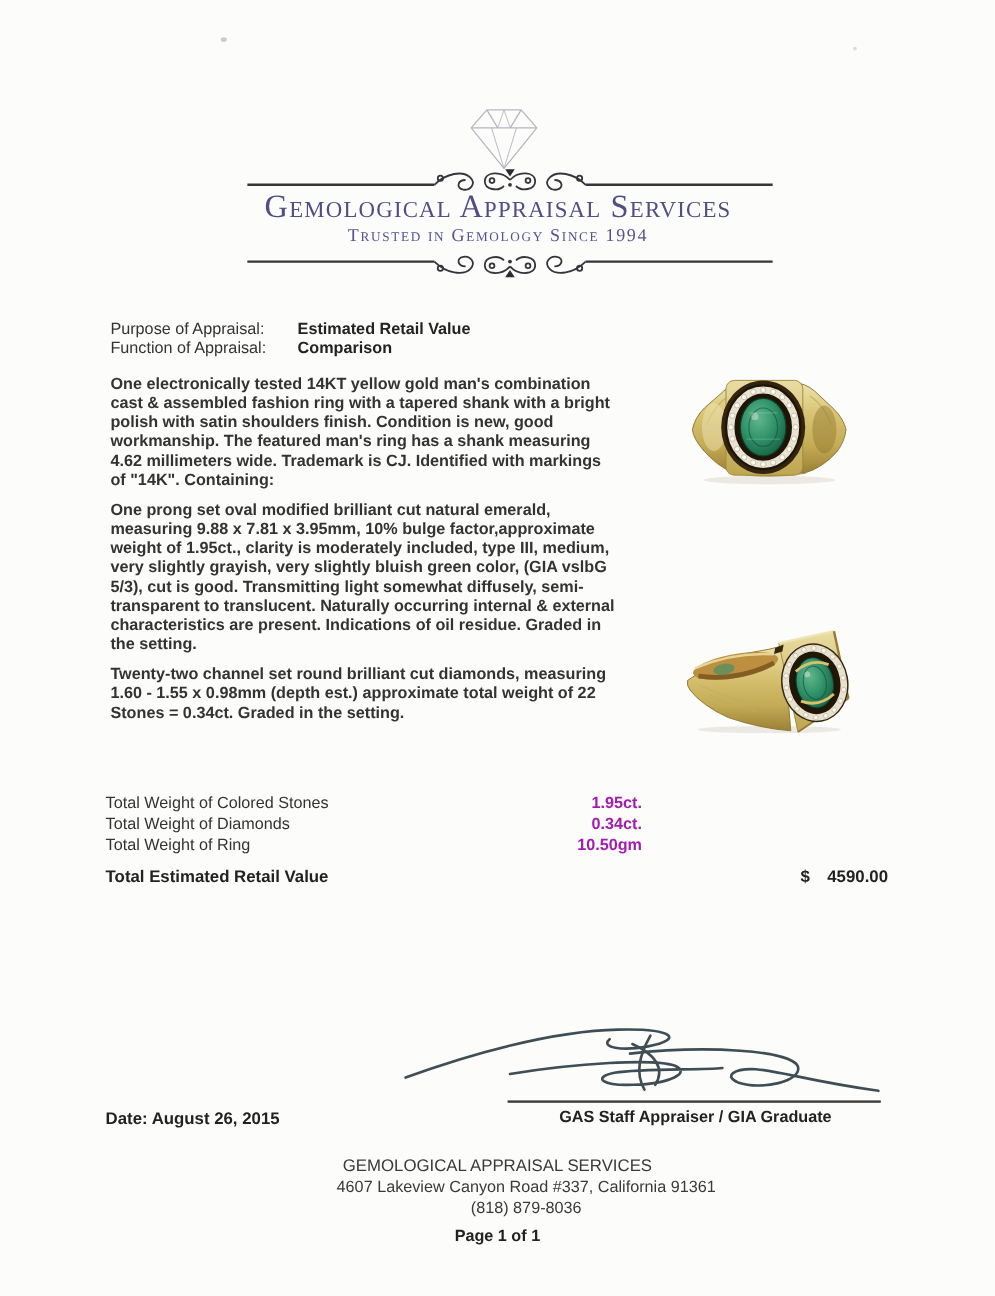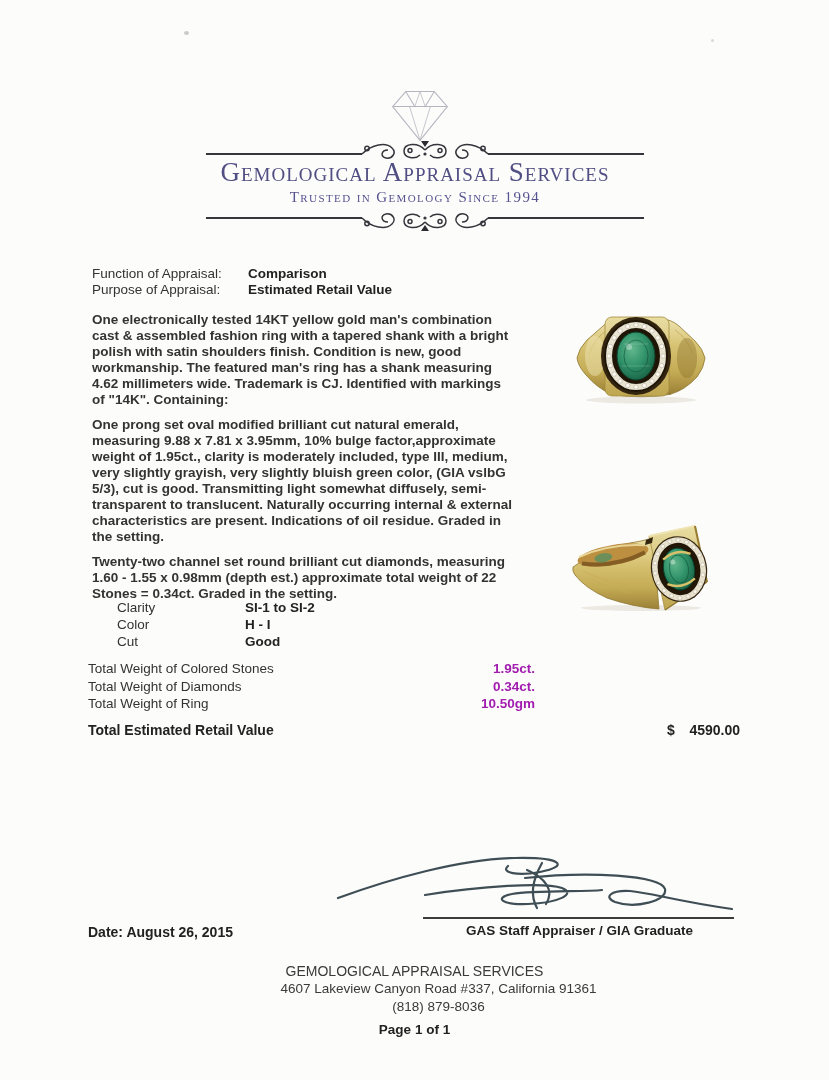--- a/index.html
+++ b/index.html
@@ -125,26 +125,26 @@
         <circle cx="204" cy="10.5" r="2"></circle>
         <circle cx="234" cy="10.5" r="2"></circle>
         <circle cx="219" cy="14" r="1.6" fill="#35353c" stroke="none"></circle>
       </g>
       <polygon points="215,1 223,1 219,7" fill="#2b2b31"></polygon>
     </g>
   </svg>
 
   <div class="abs meta">
     <div class="meta-row">
+      <span class="meta-label">Purpose of Appraisal:</span>
+      <span class="meta-value">Estimated Retail Value</span>
+    </div>
+    <div class="meta-row">
       <span class="meta-label">Function of Appraisal:</span>
       <span class="meta-value">Comparison</span>
-    </div>
-    <div class="meta-row">
-      <span class="meta-label">Purpose of Appraisal:</span>
-      <span class="meta-value">Estimated Retail Value</span>
     </div>
   </div>
 
   <div class="abs body-text">
     <p>One electronically tested 14KT yellow gold man's combination cast &amp; assembled fashion ring with a tapered shank with a bright polish with satin shoulders finish. Condition is new, good workmanship. The featured man's ring has a shank measuring 4.62 millimeters wide. Trademark is CJ. Identified with markings of "14K".  Containing:</p>
     <p>One prong set oval modified brilliant cut natural emerald, measuring 9.88 x 7.81 x 3.95mm, 10% bulge factor,approximate weight of 1.95ct., clarity is moderately included, type III, medium, very slightly grayish, very slightly bluish green color, (GIA vslbG 5/3), cut is good. Transmitting light somewhat diffusely, semi-transparent to translucent. Naturally occurring internal &amp; external characteristics are present. Indications of oil residue. Graded in the setting.</p>
     <p>Twenty-two channel set round brilliant cut diamonds, measuring 1.60 - 1.55 x 0.98mm (depth est.) approximate total weight of 22 Stones = 0.34ct. Graded in the setting.</p>
   </div>
 
   <svg class="abs photo-front" viewBox="0 0 136 90" role="img" aria-label="14KT yellow gold man's ring, front view, oval emerald with diamond halo">
@@ -246,34 +246,20 @@
           <circle cx="22.6" cy="-9.9" r="2"></circle>
       </g>
       <ellipse rx="17" ry="22" fill="#1c1205"></ellipse>
       <ellipse rx="15.5" ry="21" fill="url(#em1)" stroke="#0c3f2c" stroke-width="1"></ellipse>
       <ellipse rx="9.5" ry="14" fill="none" stroke="#0e5137" stroke-width="1" opacity="0.6"></ellipse>
       <circle cx="-5" cy="-8" r="2.5" fill="rgba(255,255,255,0.38)"></circle>
       <path d="M-14,-12 Q0,-21 14,-13 M-14,13 Q0,21 14,12" stroke="#d8c16a" stroke-width="2.4" fill="none"></path>
     </g>
   </svg>
 
-  <div class="abs grades">
-    <div class="grade-row">
-      <span class="grade-label">Clarity</span>
-      <span class="grade-value">SI-1 to SI-2</span>
-    </div>
-    <div class="grade-row">
-      <span class="grade-label">Color</span>
-      <span class="grade-value">H - I</span>
-    </div>
-    <div class="grade-row">
-      <span class="grade-label">Cut</span>
-      <span class="grade-value">Good</span>
-    </div>
-  </div>
 
   <div class="abs totals">
     <div class="total-row">
       <span class="total-label">Total Weight of Colored Stones</span>
       <span class="total-value">1.95ct.</span>
     </div>
     <div class="total-row">
       <span class="total-label">Total Weight of Diamonds</span>
       <span class="total-value">0.34ct.</span>
     </div>

